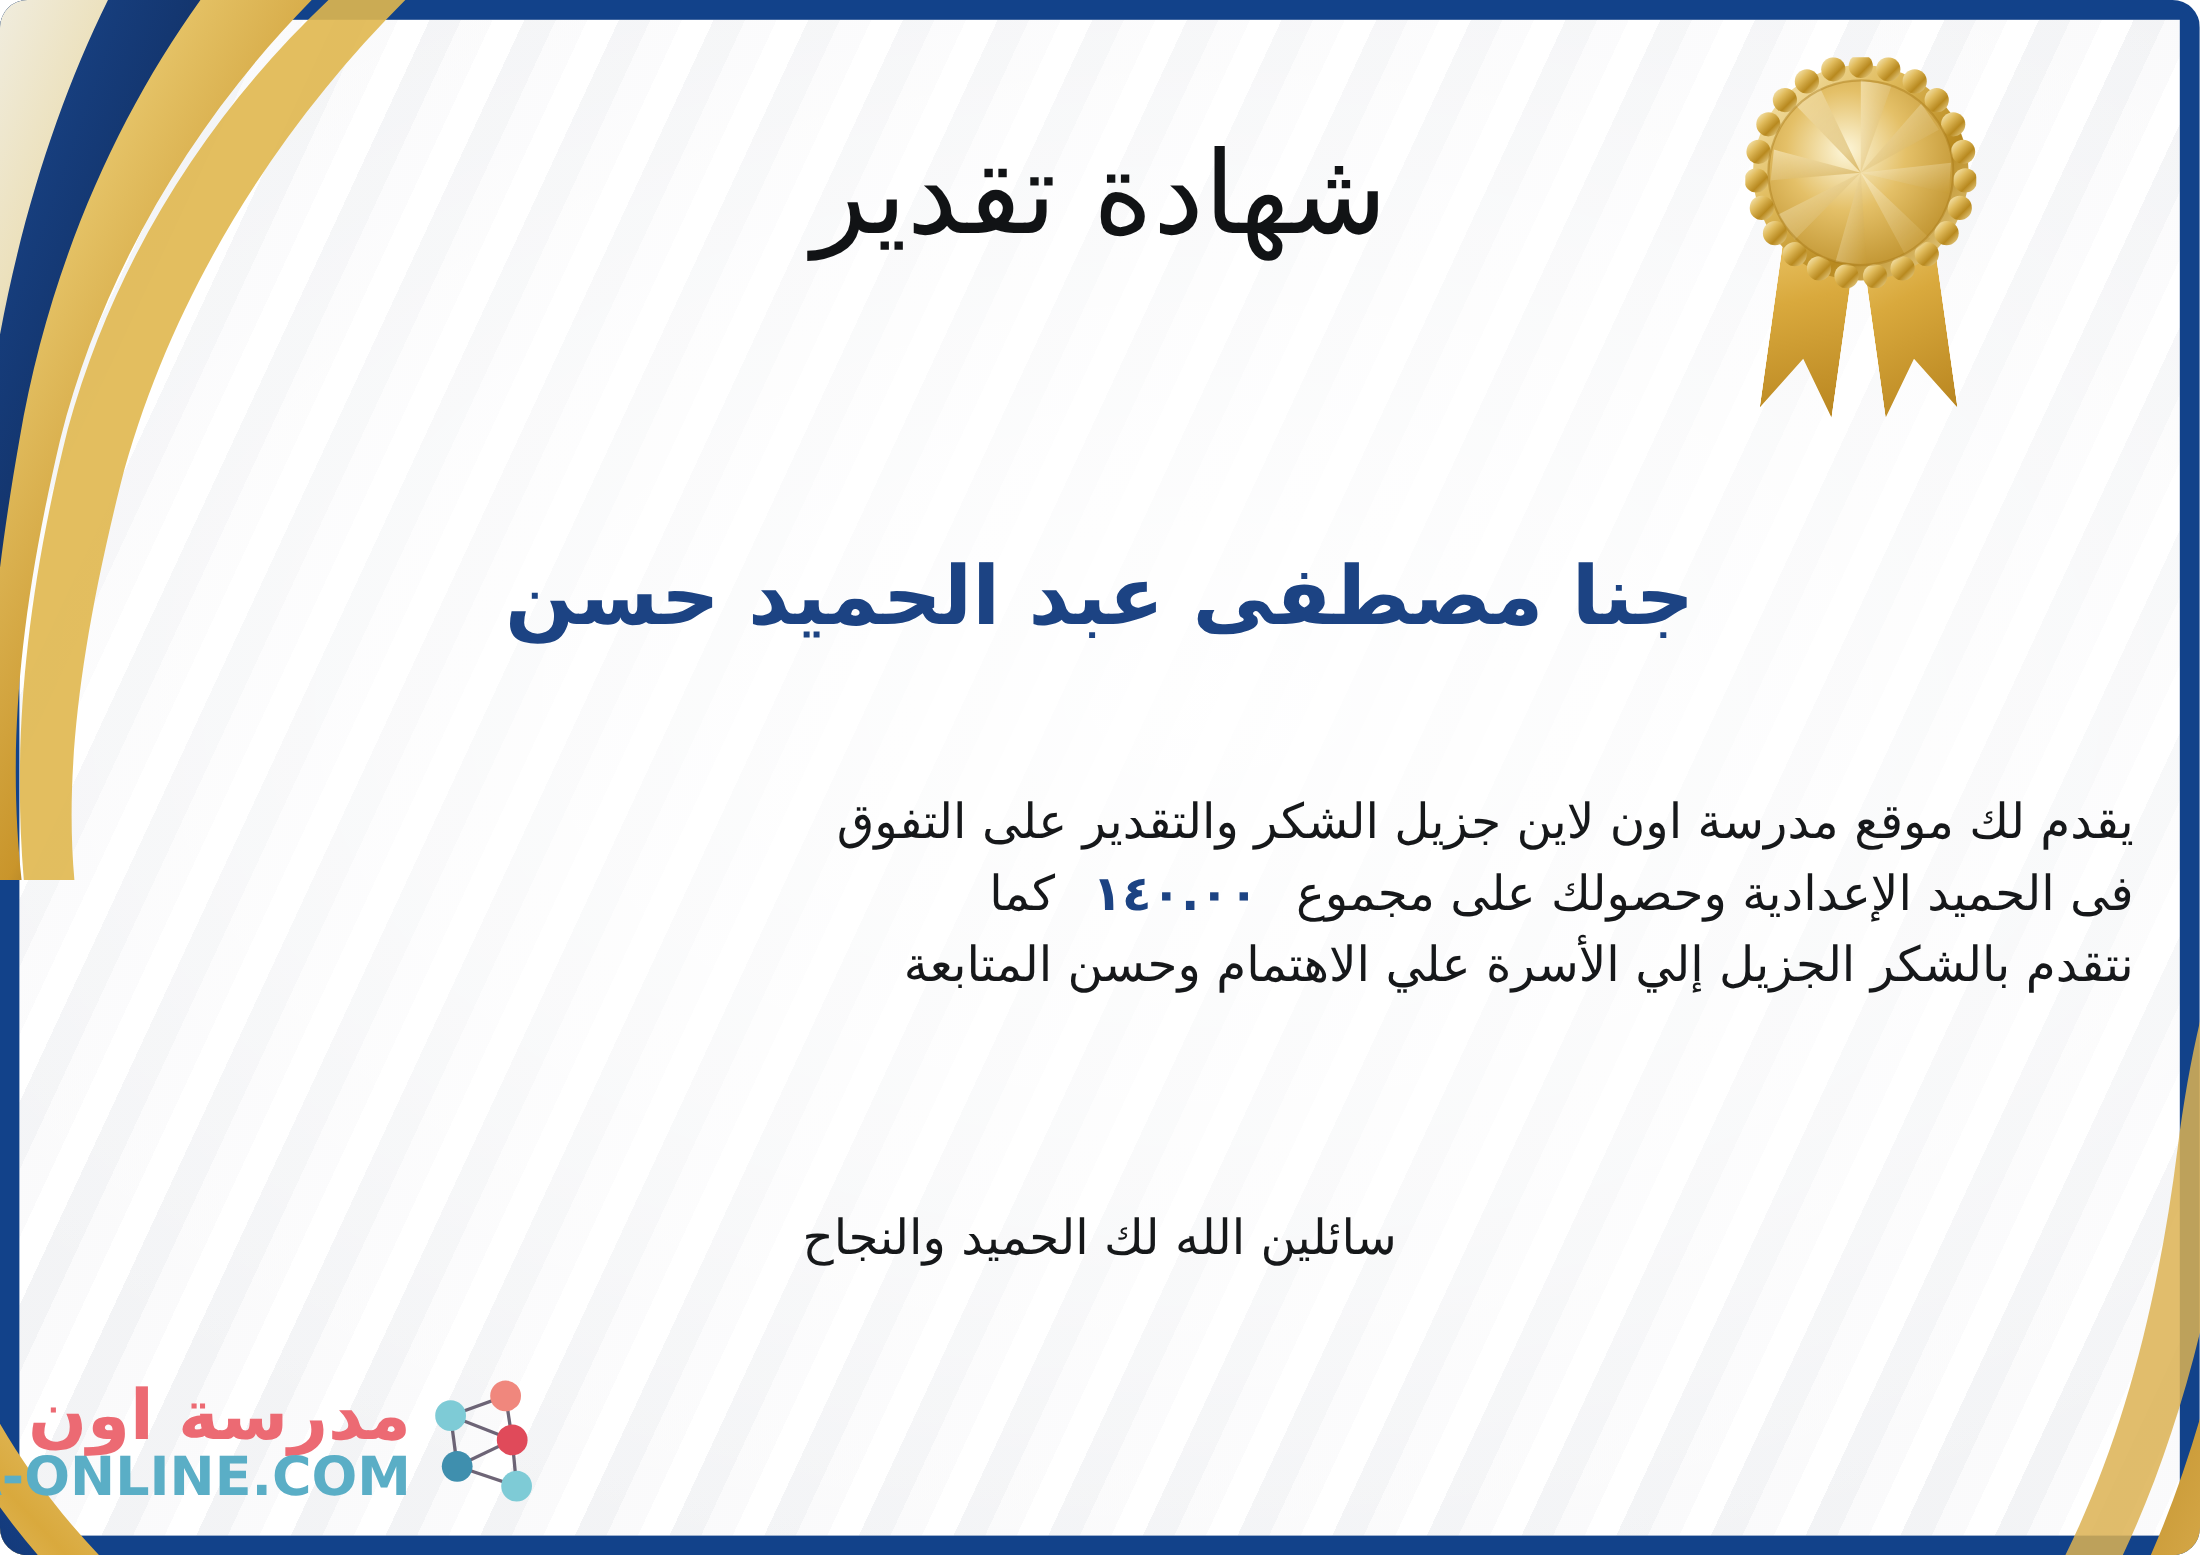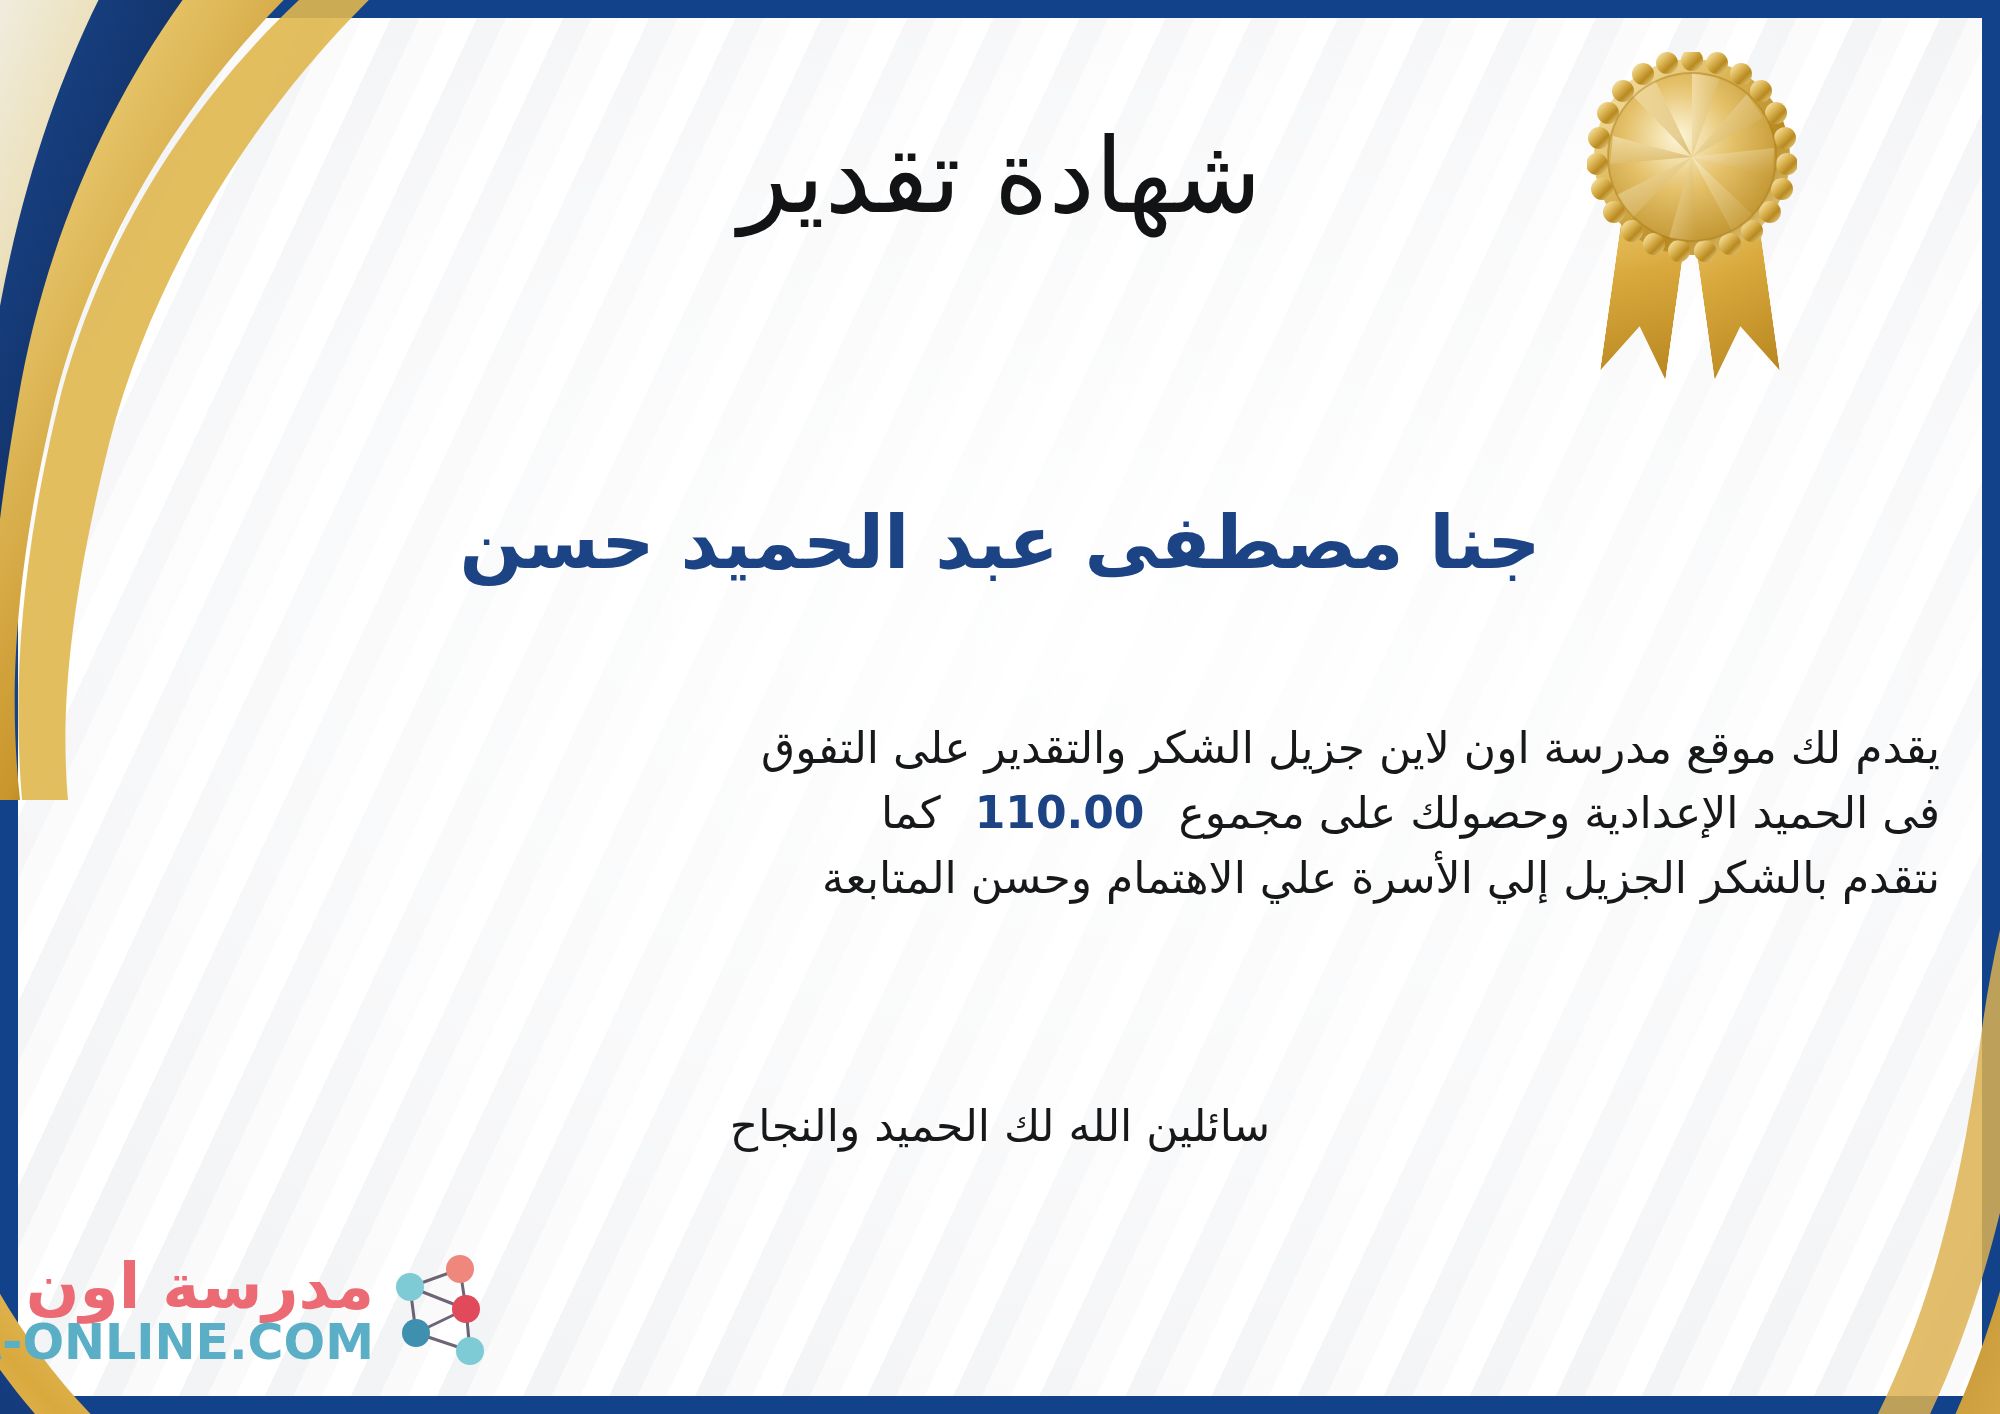--- a/index.html
+++ b/index.html
@@ -6,20 +6,21 @@
   body{
     width:2000px;height:1414px;overflow:hidden;
     font-family:"DejaVu Sans","Liberation Sans",sans-serif;
     background:#ffffff;
   }
 
   
   .certificate{
     position:relative;width:2000px;height:1414px;overflow:hidden;
     background:#ffffff;
+    border-radius:25px;
   }
 
   
   .page-border{
     position:absolute;inset:0;
     border:18px solid #12428a;
     box-sizing:border-box;
     pointer-events:none;
   }
   .page-border-inner{
@@ -291,21 +292,21 @@
       <circle cx="105" cy="105" r="84" fill="none" stroke="#a87a18" stroke-width="2" opacity=".45"></circle>
     </svg>
   </div>
 
   <div class="title">شهادة تقدير</div>
 
   <div class="recipient">جنا مصطفى عبد الحميد حسن</div>
 
   <div class="body-block">
     <span class="body-line l1">يقدم لك موقع مدرسة اون لاين جزيل الشكر  والتقدير على التفوق</span>
-    <span class="body-line l2"><span>فى الحميد الإعدادية وحصولك على مجموع</span><span class="grade">110.00</span><span>كما</span></span>
+    <span class="body-line l2"><span>فى الحميد الإعدادية وحصولك على مجموع</span><span class="grade">١٤٠.٠٠</span><span>كما</span></span>
     <span class="body-line l3">نتقدم  بالشكر الجزيل إلي الأسرة علي الاهتمام وحسن المتابعة</span>
   </div>
 
   <div class="closing">سائلين الله لك الحميد  والنجاح</div>
 
   <div class="logo">
     <svg class="logo-mark" viewBox="0 0 118 128">
       <g stroke="#4a3f55" stroke-width="3" opacity=".8">
         <line x1="24" y1="40" x2="74" y2="22"></line>
         <line x1="24" y1="40" x2="80" y2="62"></line>

